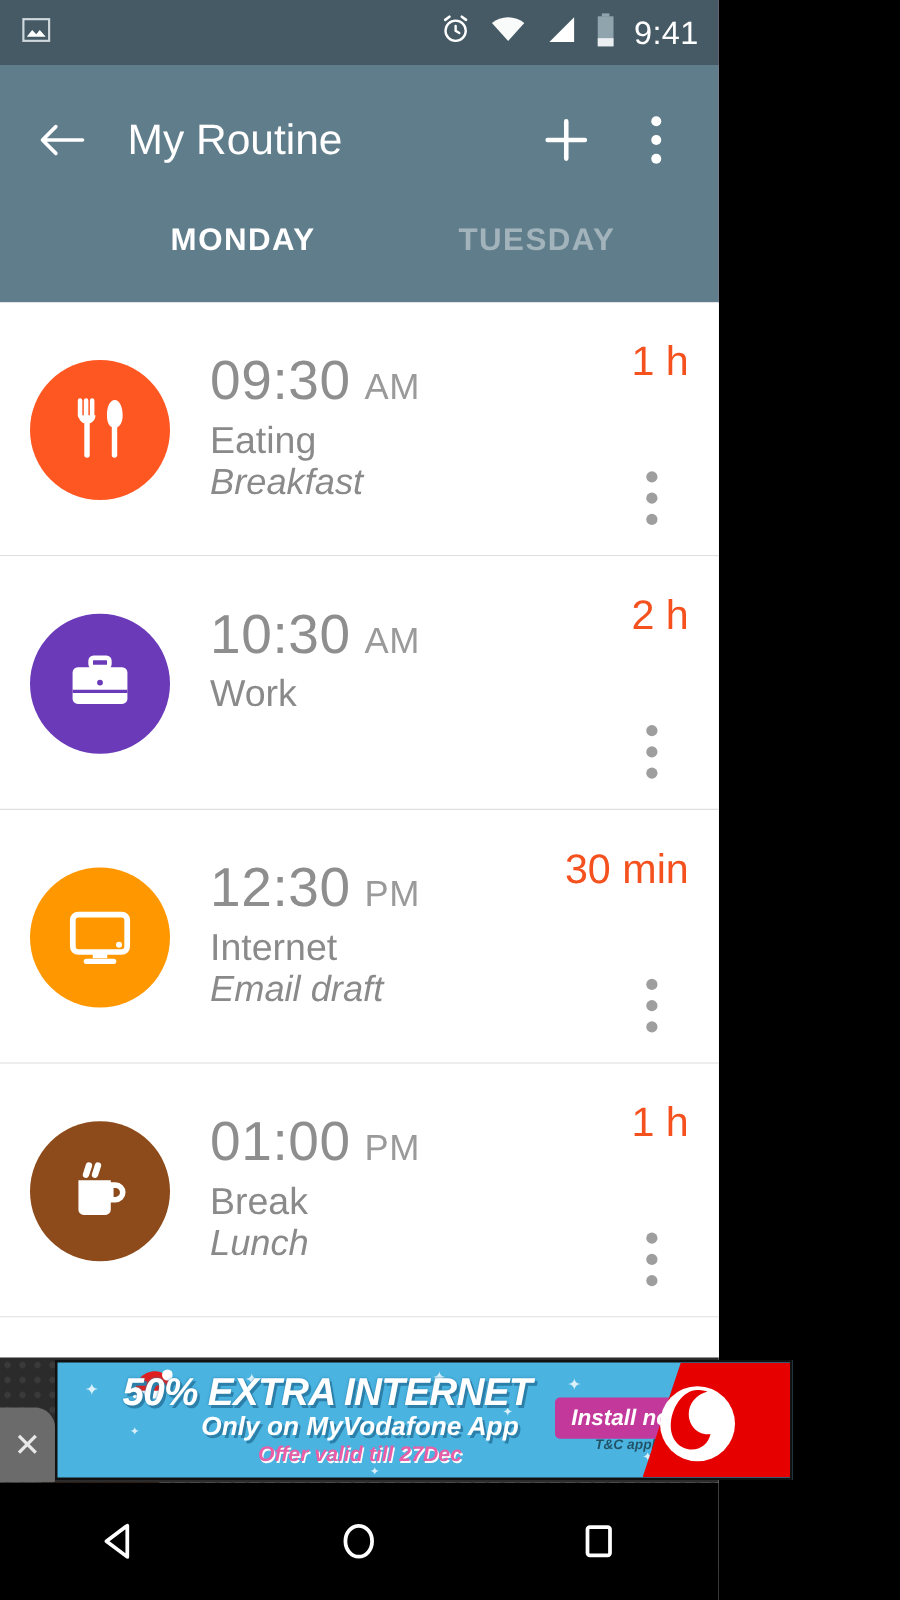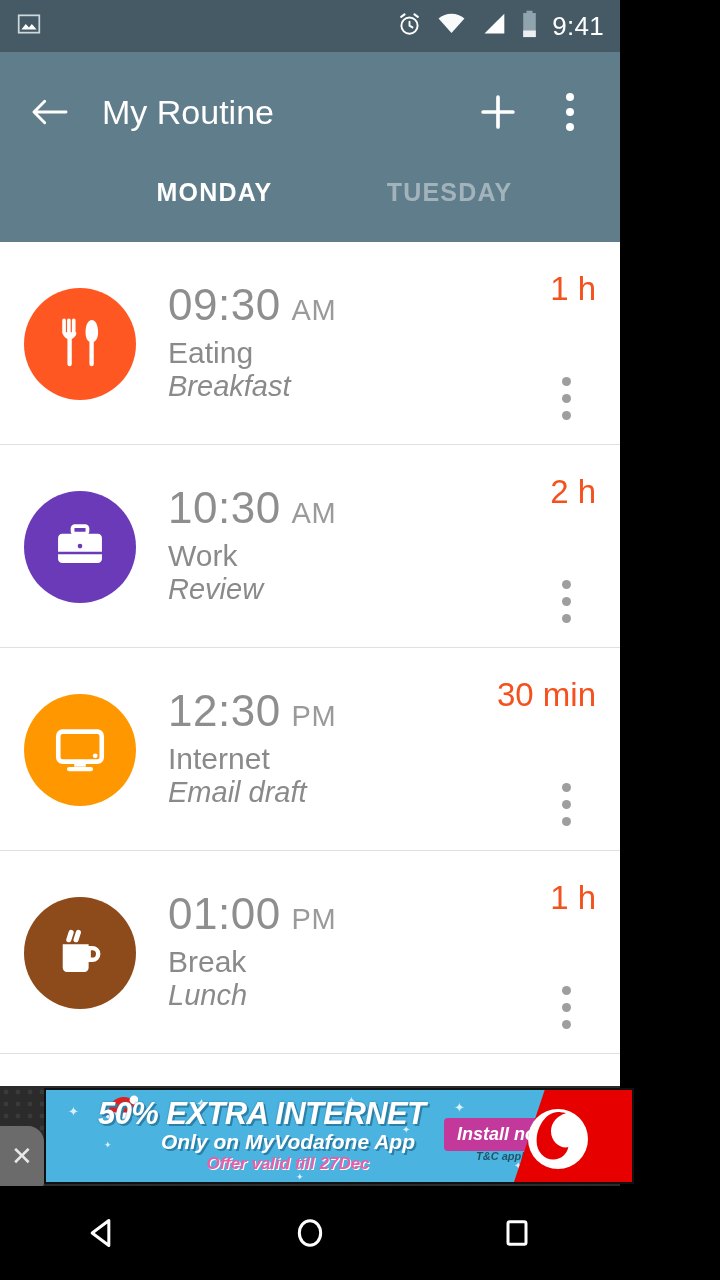--- a/index.html
+++ b/index.html
@@ -1,21 +1,21 @@
 <!DOCTYPE html>
 <html><head>
 <meta charset="utf-8">
 <style>
   * { margin:0; padding:0; box-sizing:border-box; }
   html, body {
     width:720px; height:1280px;
     font-family:"Liberation Sans", sans-serif;
     background:#000; overflow:hidden;
   }
-  .phone { position:relative; width:620px; height:1280px; background:#f9a8d4; }
+  .phone { position:relative; width:575px; height:1280px; background:#f9a8d4; }
 
   
   .statusbar {
     height:52px; background:#455a64;
     display:flex; align-items:center; padding:0 16px;
   }
   .sb-left { display:flex; align-items:center; gap:10px; }
   .sb-right { margin-left:auto; display:flex; align-items:center; gap:14px; }
   .sb-time { color:#fff; font-size:26px; font-weight:500; letter-spacing:.3px; }
 
@@ -25,21 +25,21 @@
   .back-btn { width:56px; height:56px; display:flex; align-items:center; justify-content:center; }
   .app-title {
     color:#fff; font-size:34px; font-weight:400; margin-left:24px;
     white-space:nowrap;
   }
   .appbar-actions { margin-left:auto; display:flex; align-items:center; gap:16px; }
   .act-btn { width:56px; height:56px; display:flex; align-items:center; justify-content:center; }
   .dot-col { display:flex; flex-direction:column; gap:7px; align-items:center; }
   .dot-w { width:8px; height:8px; border-radius:50%; background:#fff; }
 
-  .tabs { height:70px; display:flex; align-items:flex-start; padding-left:97px; }
+  .tabs { height:70px; display:flex; align-items:flex-start; padding-left:77px; }
   .tab {
     font-size:25px; font-weight:bold; letter-spacing:1.2px;
     white-space:nowrap; padding:6px 0; min-width:235px; text-align:center;
   }
   .tab.active { color:#fff; }
   .tab.inactive { color:rgba(255,255,255,.42); }
 
   .appbar-shadow {
     position:absolute; left:0; right:0; top:190px; height:7px;
     background:linear-gradient(to bottom, rgba(0,0,0,.22), rgba(0,0,0,0));
@@ -238,21 +238,20 @@
           <path d="M2.6 14.6h18.8" stroke="#6a3ab8" stroke-width="1.1"></path>
           <circle cx="12" cy="11.6" r="1" fill="#6a3ab8"></circle>
         </svg>
       </div>
       <div class="row-text">
         <div class="time-line">
           <span class="time">10:30</span>
           <span class="ampm">AM</span>
         </div>
         <div class="category">Work</div>
-        <div class="note">Review</div>
       </div>
       <div class="duration">2 h</div>
       <div class="row-menu">
         <span class="dot-g"></span>
         <span class="dot-g"></span>
         <span class="dot-g"></span>
       </div>
     </div>
 
     <div class="row">

